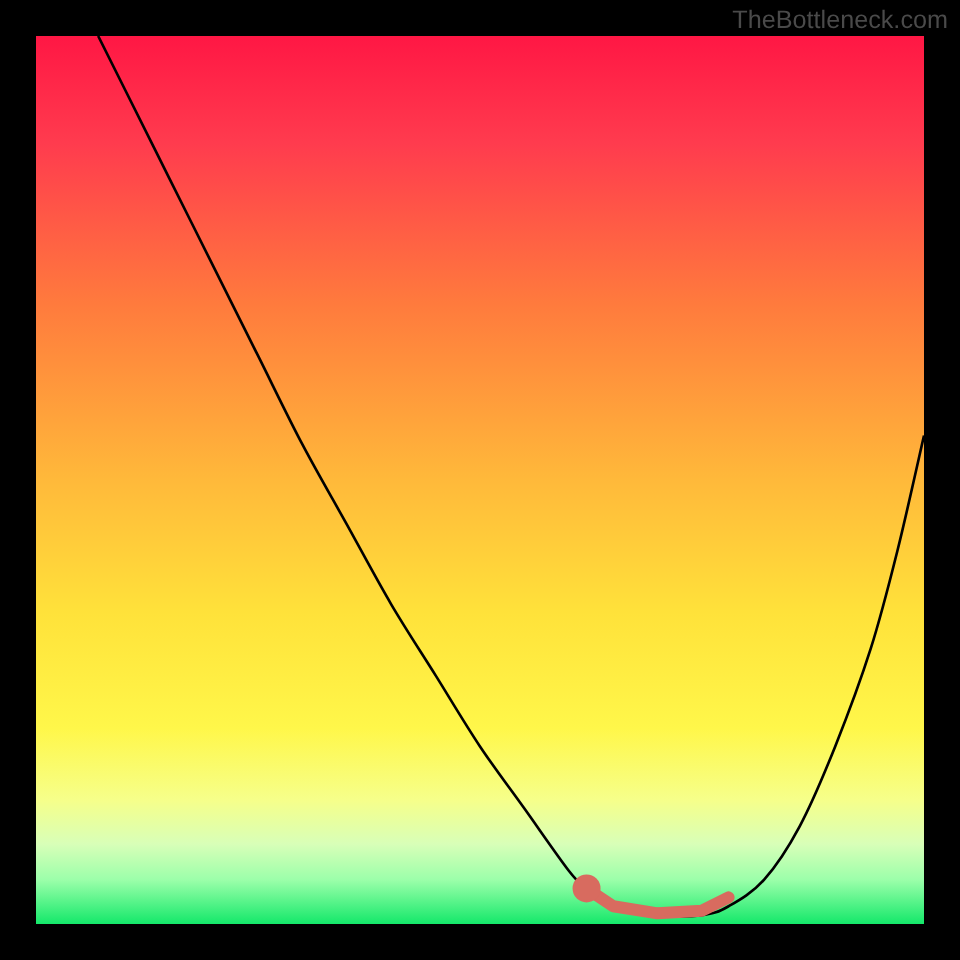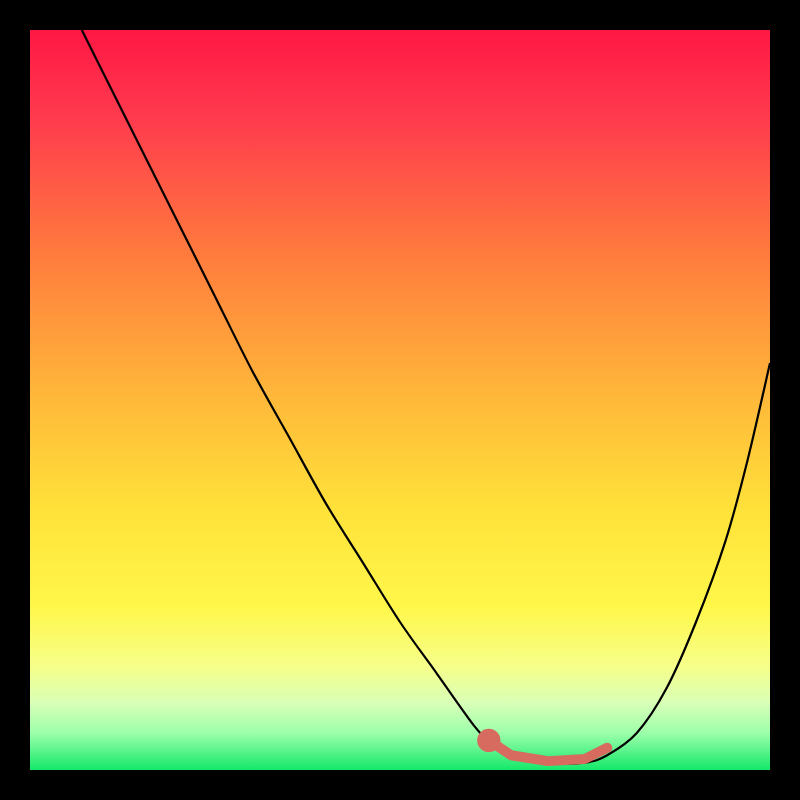--- a/index.html
+++ b/index.html
@@ -5,20 +5,21 @@
   * { margin: 0; padding: 0; box-sizing: border-box; }
   body { width: 800px; height: 800px; background: #000; position: relative; font-family: Arial, sans-serif; }
   .container { width: 800px; height: 800px; position: relative; background: #000; }
   .watermark { position: absolute; top: 5px; right: 10px; color: #4a4a4a; font-size: 21px; font-weight: normal; z-index: 10; }
   .plot-area { position: absolute; left: 30px; top: 30px; width: 740px; height: 740px; }
   .gradient-bg { position: absolute; left: 0; top: 0; width: 100%; height: 100%; }
 </style>
 </head>
 <body>
 <div class="container">
+  <div class="watermark">TheBottleneck.com</div>
   <div class="plot-area">
     <svg class="gradient-bg" viewBox="0 0 740 740" preserveAspectRatio="none">
       <defs>
         <linearGradient id="bg-grad" x1="0" y1="0" x2="0" y2="1">
           <stop offset="0%" stop-color="#ff1744"></stop>
           <stop offset="12%" stop-color="#ff3b4e"></stop>
           <stop offset="30%" stop-color="#ff7a3d"></stop>
           <stop offset="50%" stop-color="#ffb93a"></stop>
           <stop offset="65%" stop-color="#ffe23a"></stop>
           <stop offset="78%" stop-color="#fff74a"></stop>

